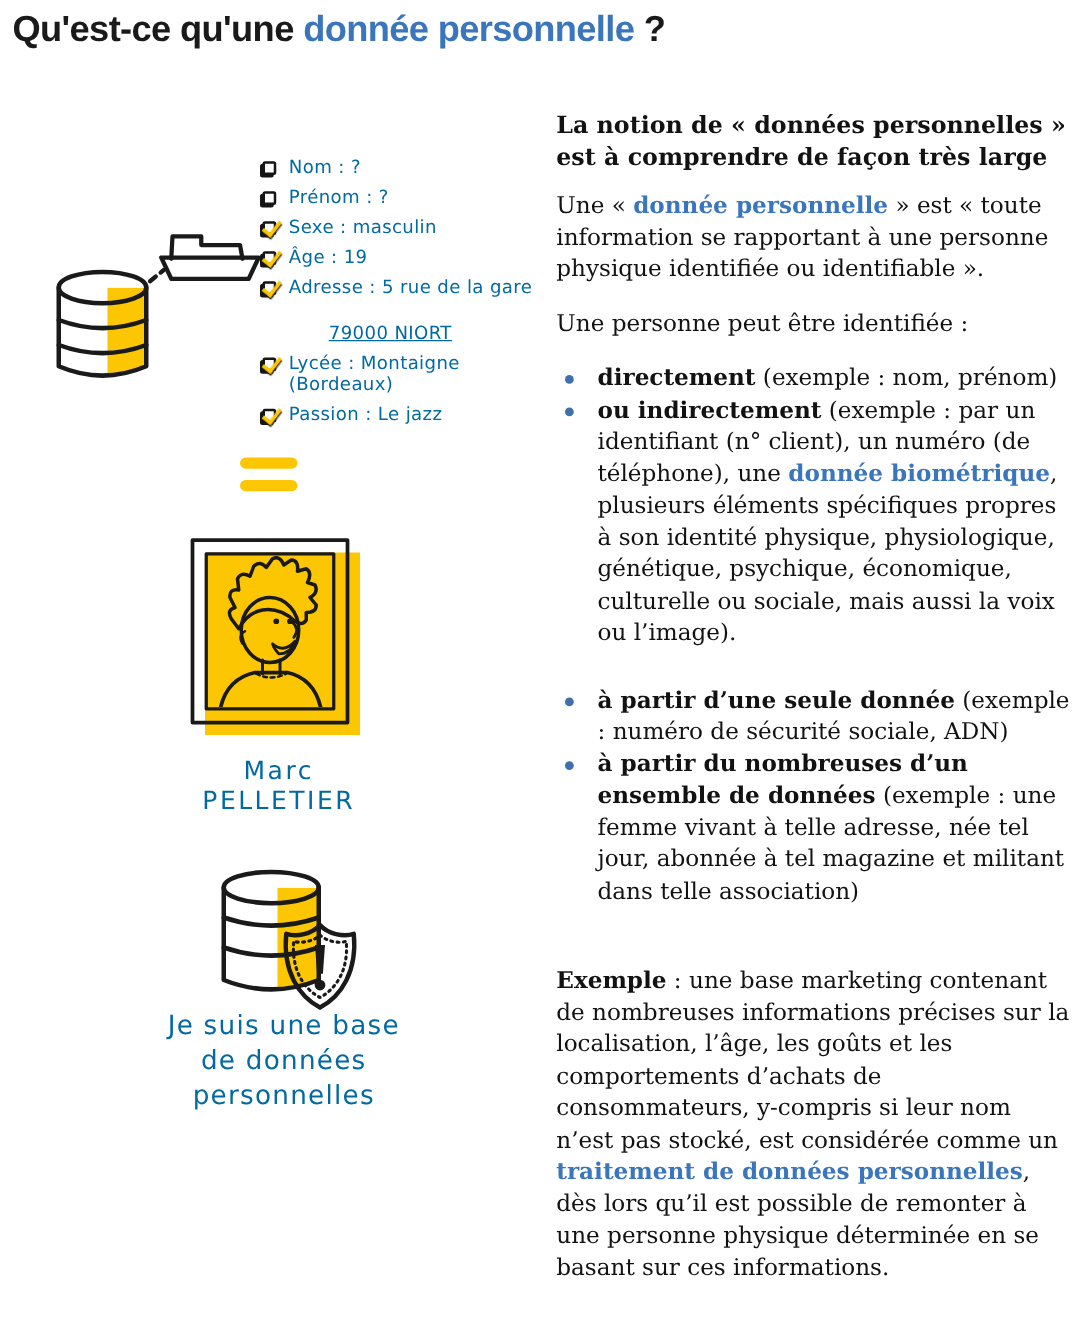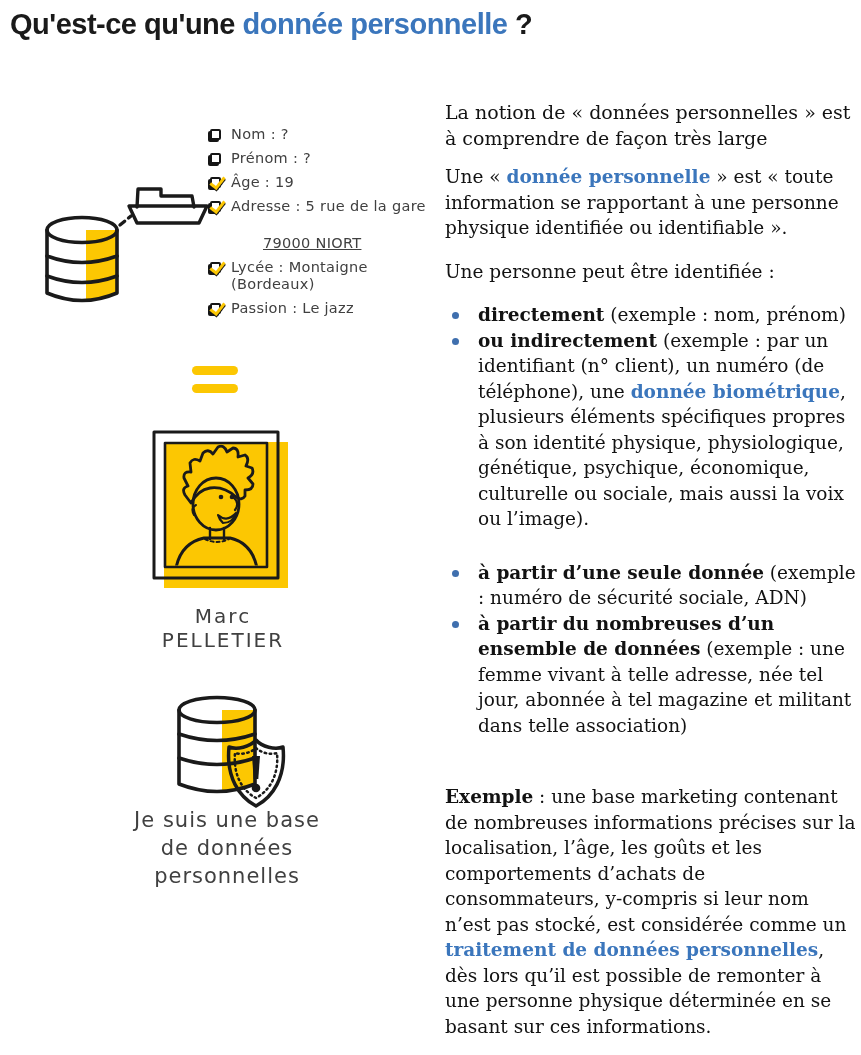--- a/index.html
+++ b/index.html
@@ -14,21 +14,21 @@
   }
   .page-title .accent{ color:#3b76bc; }
 
   
   .fig{ position:absolute; }
   #fig-db-folder{ left:40px; top:160px; }
   #fig-equals{ left:188px; top:360px; }
   #fig-portrait{ left:150px; top:428px; }
   #fig-db-shield{ left:172px; top:692px; }
 
-  .hand{ font-family:"DejaVu Sans", sans-serif; color:#404040; }
+  .hand{ font-family:"DejaVu Sans", sans-serif; color:#0369a1; }
 
   #checklist{ position:absolute; left:210px; top:126px; width:240px; }
   .chk-row{ display:flex; align-items:flex-start; margin-bottom:7px; }
   .chk{ position:relative; flex:0 0 auto; width:11px; height:11px; margin:3px 10px 0 0;
         border:2px solid #151515; border-radius:2px; background:#fff;
         box-shadow:-2px 2px 0 #151515; }
   .chk.checked::after{
         content:""; position:absolute; left:1px; top:-5px; width:6px; height:12px;
         border-right:3.5px solid #fcc702; border-bottom:3.5px solid #fcc702;
         transform:rotate(38deg);
@@ -37,21 +37,21 @@
   .chk-line2{ display:block; margin-left:32px; margin-top:20px;text-decoration:underline; }
 
   #portrait-caption{ position:absolute; left:138px; top:604px; width:170px;
         text-align:center; font-size:20px; letter-spacing:2px; }
   #db-caption{ position:absolute; left:92px; top:806px; width:270px;
         text-align:center; font-size:21px; line-height:28px; letter-spacing:1px; }
 
   
   .article{ position:absolute; left:445px; top:84px; width:413px;
         font-family:"DejaVu Serif", serif; font-size:18.5px; line-height:25.5px; color:#121212; }
-  .article h2{ font-size:19px; line-height:25.5px; font-weight:normal; margin:16px 0 13px; }
+  .article h2{ font-size:19px; line-height:25.5px; font-weight:bold; margin:4px 0 13px; }
   .article p{ margin:0 0 18px; }
   .article p.intro2{ margin-bottom:16px; }
   .article p.exemple{ margin-top:46px; margin-bottom:0; }
   .article ul{ list-style:none; margin:0 0 28px; padding:0; }
   .article ul.second{ margin-bottom:4px; }
   .article li{ position:relative; padding-left:33px; }
   .article li::before{ content:""; position:absolute; left:7px; top:10px;
         width:7px; height:7px; border-radius:50%; background:#3f6fae; }
   .link{ color:#3b76bc; font-weight:bold; text-decoration:none; cursor:pointer; }
 
@@ -86,20 +86,24 @@
 </svg>
 
 <div id="checklist" class="hand">
   <div class="chk-row">
       <span class="chk"></span>
       <span class="chk-text">Nom : ?</span>
     </div>
   <div class="chk-row">
       <span class="chk"></span>
       <span class="chk-text">Prénom : ?</span>
+    </div>
+  <div class="chk-row">
+      <span class="chk checked"></span>
+      <span class="chk-text">Sexe : masculin</span>
     </div>
   <div class="chk-row">
       <span class="chk checked"></span>
       <span class="chk-text">Âge : 19</span>
     </div>
   <div class="chk-row">
       <span class="chk checked"></span>
       <span class="chk-text"><span>Adresse : 5 rue de la gare</span><span class="chk-line2">79000 NIORT</span></span>
     </div>
   <div class="chk-row">

